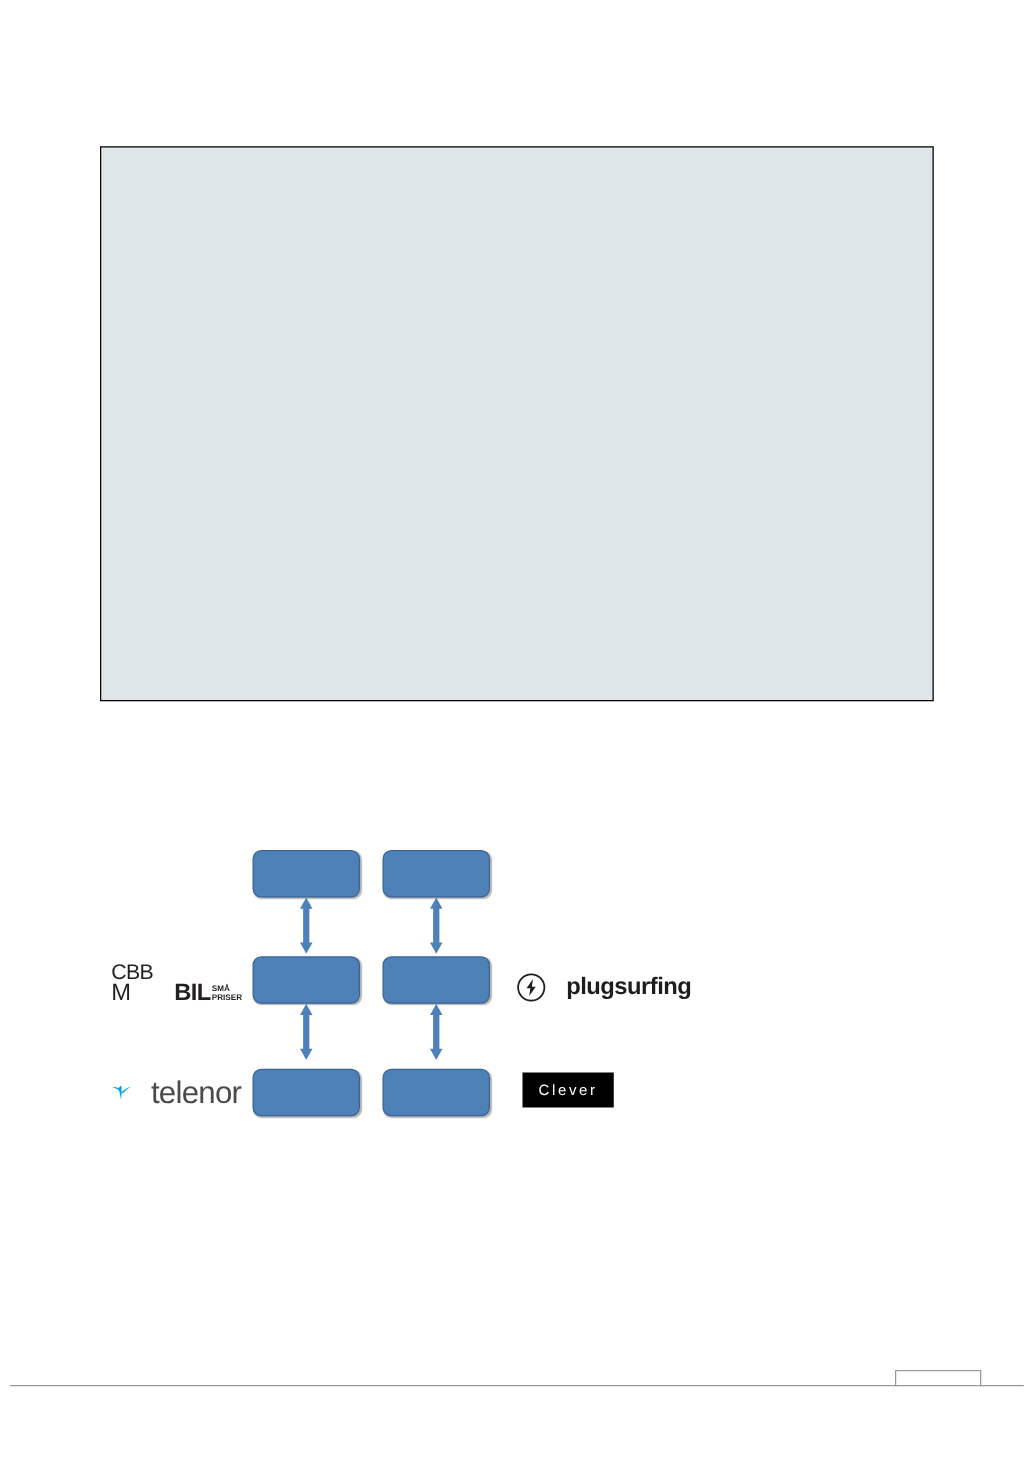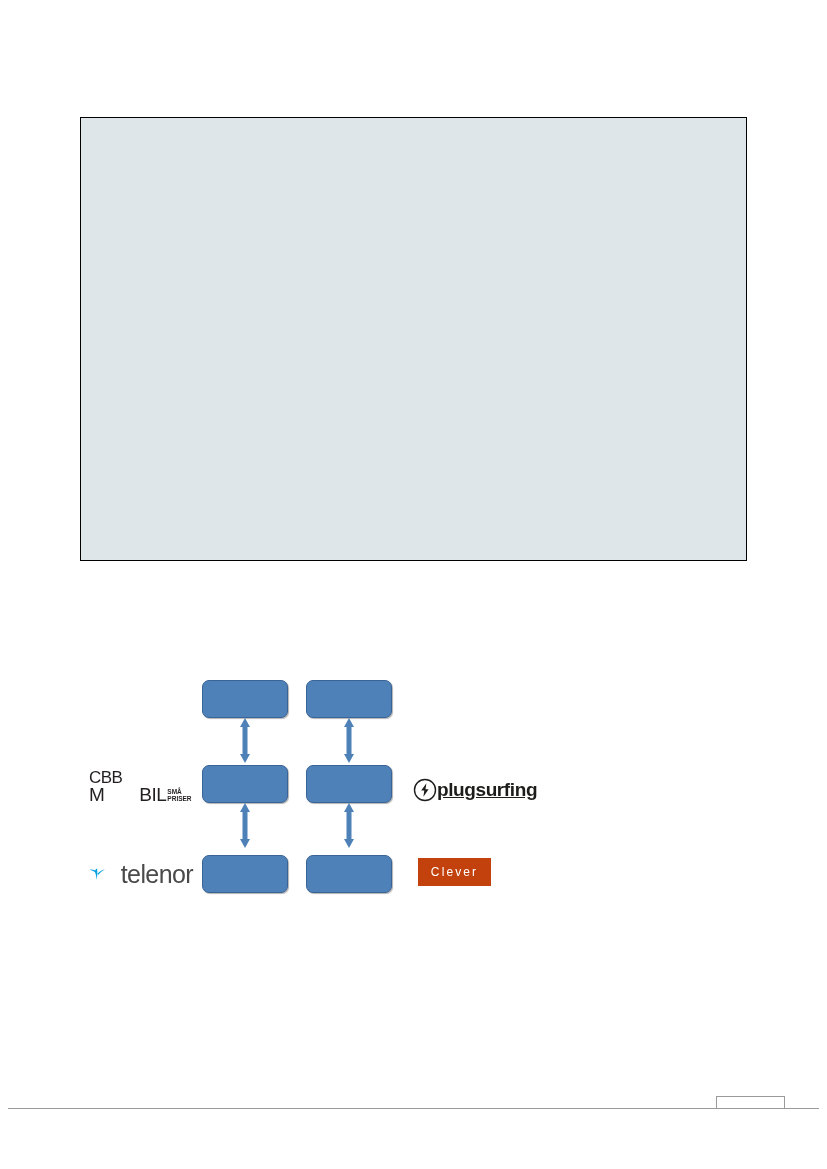--- a/index.html
+++ b/index.html
@@ -102,21 +102,21 @@
     background: #f5c518;
     border-radius: 50% 50% 50% 0;
     display: inline-block;
     margin: 0 0.5px 2px 0.5px;
     position: relative;
   }
   .cbb-bil {
     font-size: 19px;
     color: #231f20;
     letter-spacing: -0.5px;
-    font-weight: 400;
+    font-weight: 700;
     margin-left: 34px;
   }
   .cbb-tag {
     display: inline-block;
     font-size: 6.5px;
     line-height: 6.5px;
     font-weight: bold;
     color: #231f20;
     margin-left: 1px;
     margin-bottom: 2px;
@@ -147,31 +147,30 @@
     height: 32px;
     display: flex;
     align-items: center;
   }
   .ps-word {
     font-family: "Liberation Sans", sans-serif;
     font-size: 19px;
     font-weight: bold;
     color: #1d1d1b;
     letter-spacing: -0.4px;
-    margin-left: 0;
-    text-decoration: underline;
+    margin-left: 16px;
   }
 
   
   .logo-clever {
     left: 418px;
     top: 858px;
     width: 73px;
     height: 28px;
-    background: #c2410c;
+    background: #000000;
     display: flex;
     align-items: center;
     justify-content: center;
   }
   .clever-word {
     font-family: "Liberation Sans", sans-serif;
     font-size: 12px;
     color: #ffffff;
     letter-spacing: 2.1px;
   }

